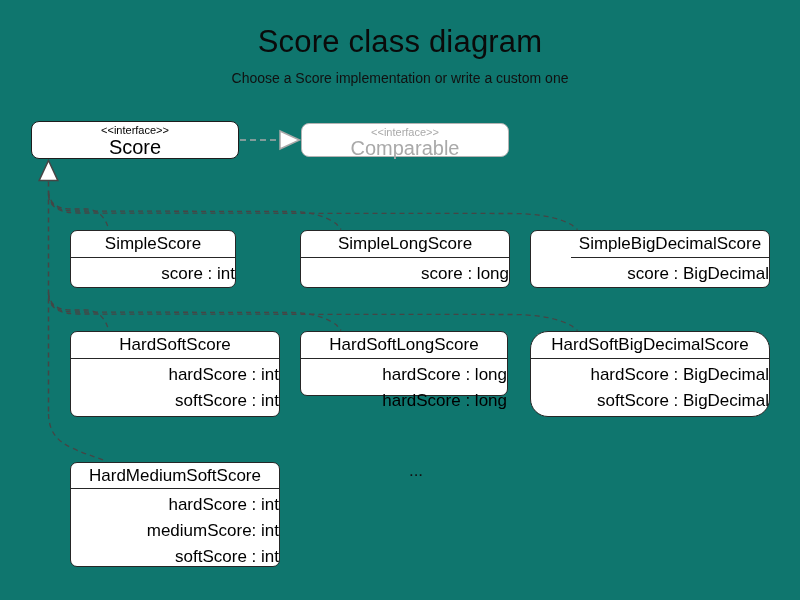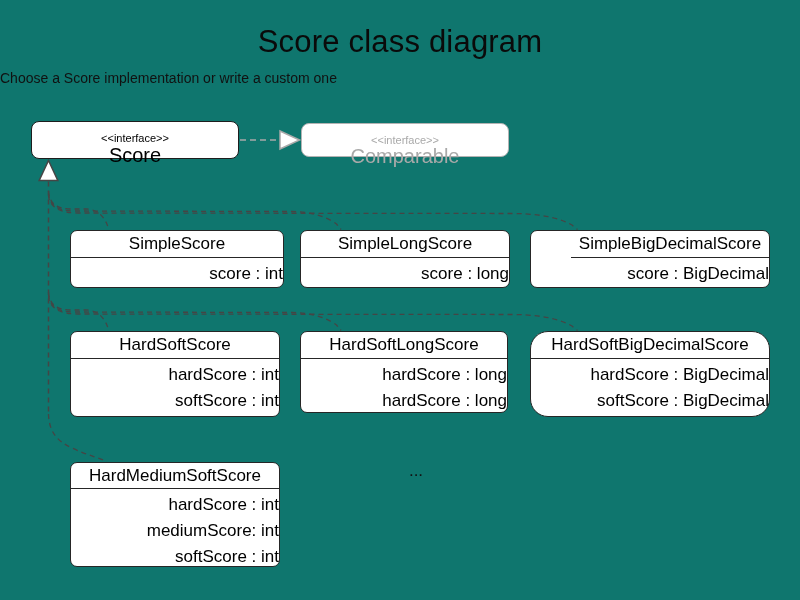--- a/index.html
+++ b/index.html
@@ -6,26 +6,26 @@
   #canvas{
     position:relative;width:800px;height:600px;background:#0f766e;overflow:hidden;
     font-family:"Liberation Sans","DejaVu Sans",sans-serif;color:#000;
   }
   .abs{position:absolute;}
   #diagram-title{
     left:0;top:24px;width:800px;text-align:center;
     font-size:31px;letter-spacing:0.2px;color:#0a0a0a;
   }
   #diagram-subtitle{
-    left:0;top:70px;width:800px;
+    left:0;top:70px;width:800px;text-align:center;
     font-size:14px;color:#111;
   }
   .iface-box{
     box-sizing:border-box;border:1.6px solid #1d1d1d;border-radius:8px;
-    background:#fff;text-align:center;padding-top:10px;
+    background:#fff;text-align:center;padding-top:2px;
   }
   .iface-box.muted{border-color:#b3b3b3;color:#a9a9a9;}
   .stereotype{font-size:11px;line-height:13px;}
   .iface-name{font-size:20px;line-height:21px;}
   .cls{
     box-sizing:border-box;border:1.5px solid #262626;border-radius:7px;
     background:#fff;
   }
   .cls .hd{
     box-sizing:border-box;height:27px;border-bottom:1.5px solid #262626;
@@ -67,21 +67,21 @@
   <div class="abs iface-box" style="left:31px;top:121px;width:208px;height:38px;">
     <div class="stereotype">&lt;&lt;interface&gt;&gt;</div>
     <div class="iface-name">Score</div>
   </div>
 
   <div class="abs iface-box muted" style="left:301px;top:123px;width:208px;height:34px;">
     <div class="stereotype">&lt;&lt;interface&gt;&gt;</div>
     <div class="iface-name" style="line-height:19px;">Comparable</div>
   </div>
 
-  <div class="abs cls" style="left:70px;top:230px;width:214px;height:58px;">
+  <div class="abs cls" style="left:70px;top:230px;width:166px;height:58px;">
     <div class="hd">SimpleScore</div>
     <div class="bd">
         <div class="attr">score : int</div>
       </div>
   </div>
 
   <div class="abs cls" style="left:300px;top:230px;width:210px;height:58px;">
     <div class="hd">SimpleLongScore</div>
     <div class="bd">
         <div class="attr">score : long</div>
@@ -96,21 +96,21 @@
   </div>
 
   <div class="abs cls" style="left:70px;top:331px;width:210px;height:86px;">
     <div class="hd">HardSoftScore</div>
     <div class="bd">
       <div class="attr">hardScore : int</div>
       <div class="attr">softScore : int</div>
     </div>
   </div>
 
-  <div class="abs cls" style="left:300px;top:331px;width:208px;height:82px;">
+  <div class="abs cls" style="left:300px;top:331px;width:208px;height:65px;">
     <div class="hd">HardSoftLongScore</div>
     <div class="bd">
       <div class="attr">hardScore : long</div>
       <div class="attr">hardScore : long</div>
     </div>
   </div>
 
   <div class="abs cls" style="left:530px;top:331px;width:240px;height:86px;border-radius:18px;">
     <div class="hd">HardSoftBigDecimalScore</div>
     <div class="bd">

